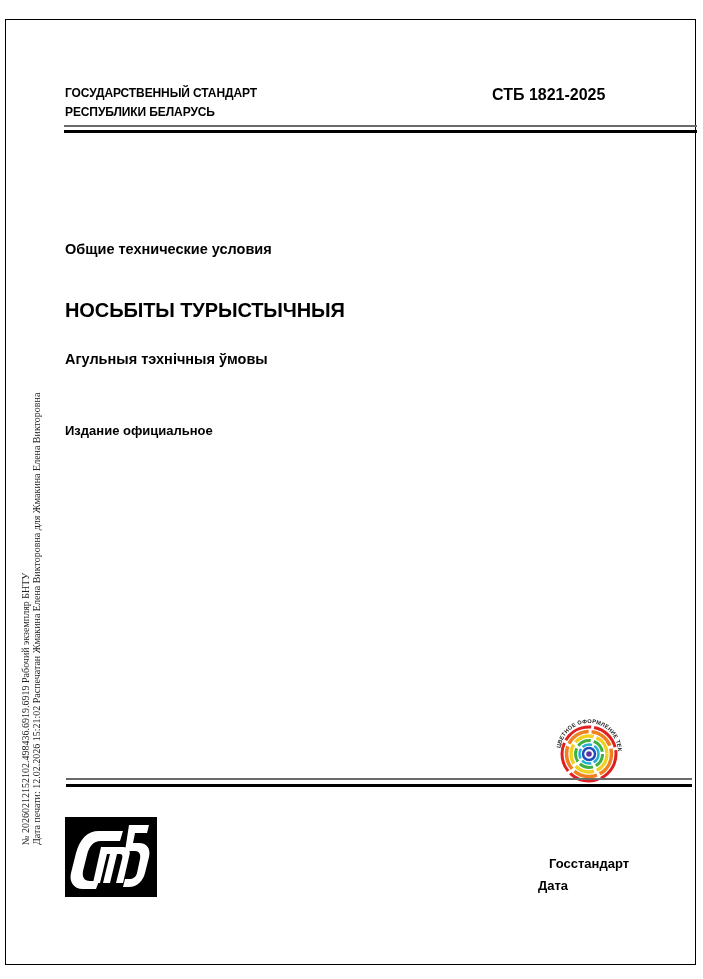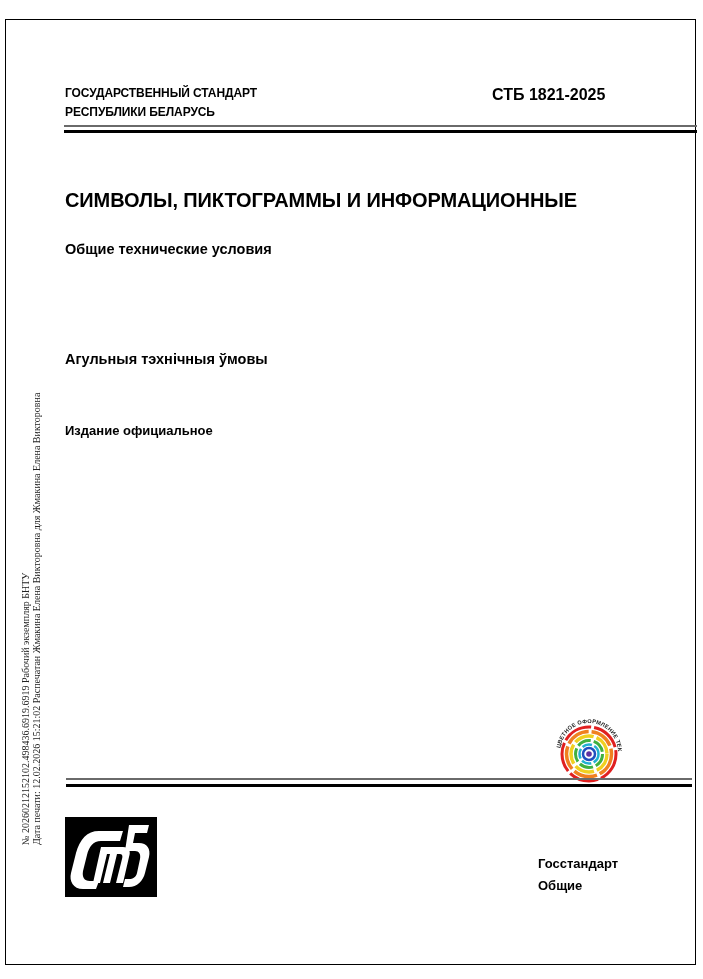--- a/index.html
+++ b/index.html
@@ -27,25 +27,25 @@
 <div class="abs hdr-left">
   <div>ГОСУДАРСТВЕННЫЙ СТАНДАРТ</div>
   <div>РЕСПУБЛИКИ БЕЛАРУСЬ</div>
 </div>
 <div class="abs hdr-right">СТБ 1821-2025</div>
 
 <div class="abs rule-gray" style="left:64px; top:125px; width:633px;"></div>
 <div class="abs rule-black" style="left:64px; top:130px; width:633px;"></div>
 
 <div class="abs title" style="top:189px;">
-  <div>СИМВОЛЫ, ПИКТОГРАММЫ И ИНФОРМАЦИОННЫЕ</div>
 </div>
 <div class="abs subtitle" style="top:241px;">Общие технические условия</div>
 
 <div class="abs title" style="top:299px;">
+  <div>НОСЬБІТЫ ТУРЫСТЫЧНЫЯ</div>
 </div>
 <div class="abs subtitle" style="top:351px;">Агульныя тэхнічныя ўмовы</div>
 
 <div class="abs official">Издание официальное</div>
 
 <div class="abs side-text">
   <div>№ 20260212152102.498436.6919.6919 Рабочий экземпляр БНТУ</div>
   <div>Дата печати: 12.02.2026 15:21:02 Распечатан Жмакина Елена Викторовна для Жмакина Елена Викторовна</div>
 </div>
 
@@ -76,14 +76,14 @@
 
       <path d="M34 14 L58 14 L55 24 L36 24 C28 24 24 30 22 38 L18 54 C17 60 19 64 25 64 L34 64 L31 72 L18 72 C8 72 4 64 6 56 L11 36 C15 22 22 14 34 14 Z"></path>
 
       <path d="M36 30 L58 30 C64 30 66 34 64 40 L58 66 L51 66 L57 42 C58 38 57 37 54 37 L52 37 L45 66 L38 66 L45 37 L42 37 L35 66 L28 66 Z"></path>
 
       <path d="M64 8 L84 8 L82 16 L70 16 L68 26 L74 26 C82 26 86 32 84 40 L80 56 C78 64 72 70 64 70 L58 70 L60 62 L64 62 C68 62 71 60 72 56 L75 42 C76 37 74 34 70 34 L60 34 Z"></path>
     </g>
   </svg>
 </div>
 
-<div class="abs publisher" style="top:856px;">Госстандарт</div>
-<div class="abs publisher" style="top:878px;">Общие</div>
+<div class="abs publisher" style="top:856px;margin-left:11px;">Госстандарт</div>
+<div class="abs publisher" style="top:878px;">Дата</div>
 
 </body></html>

